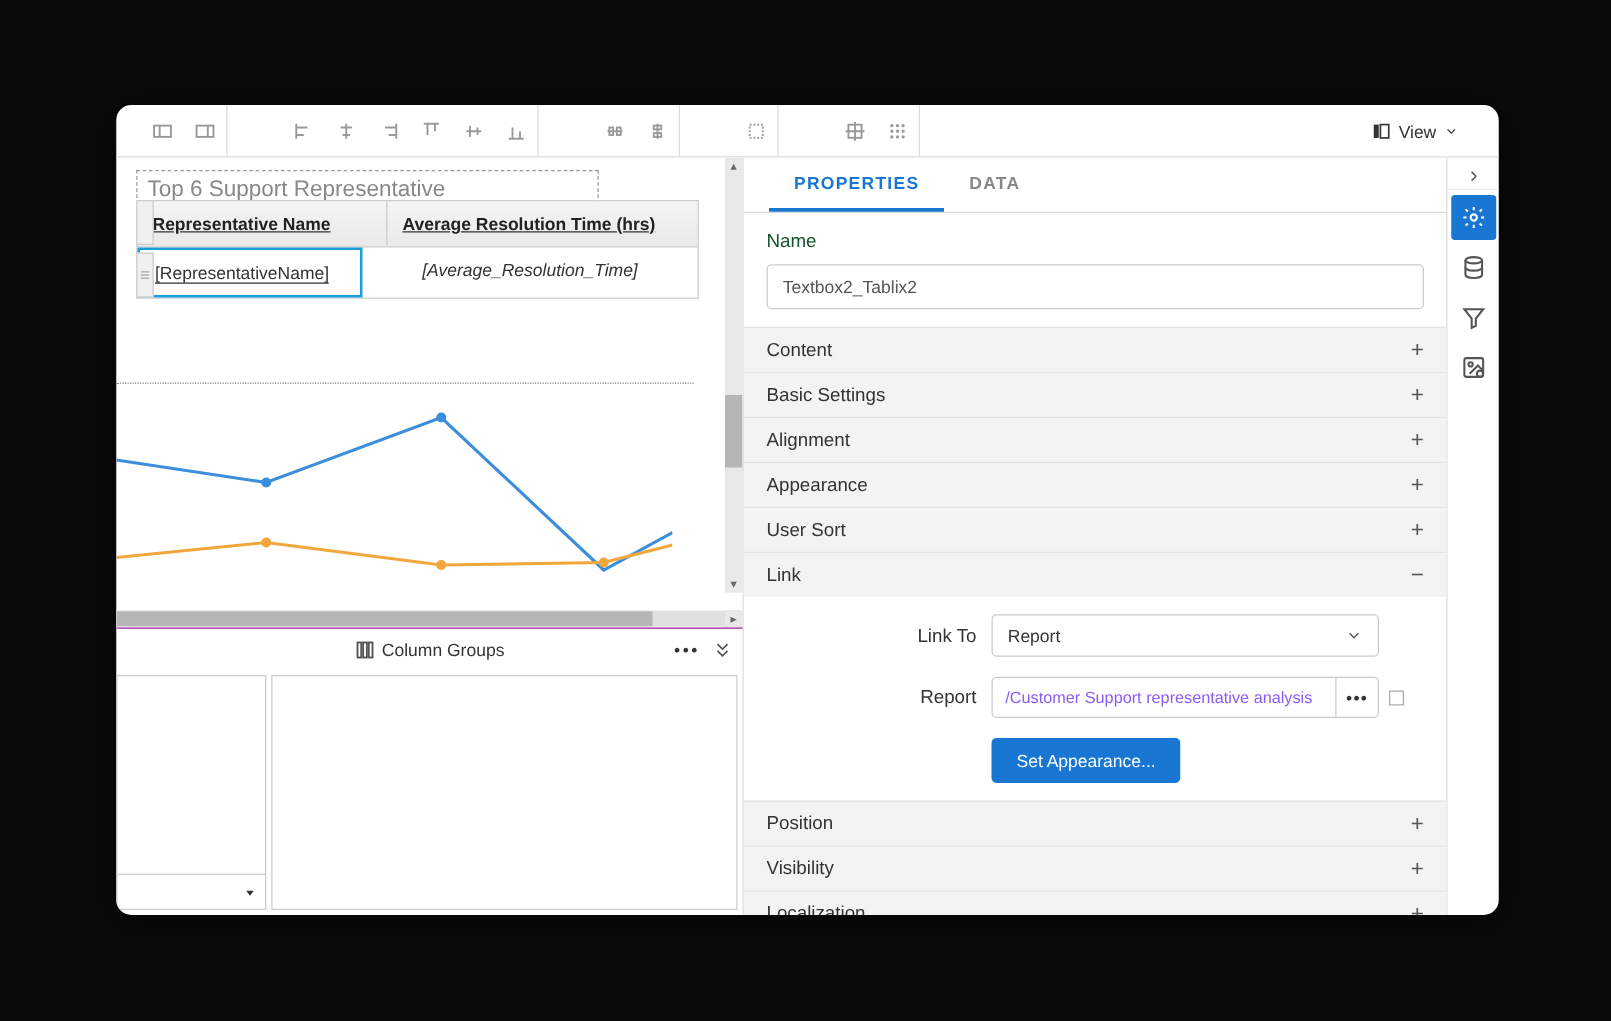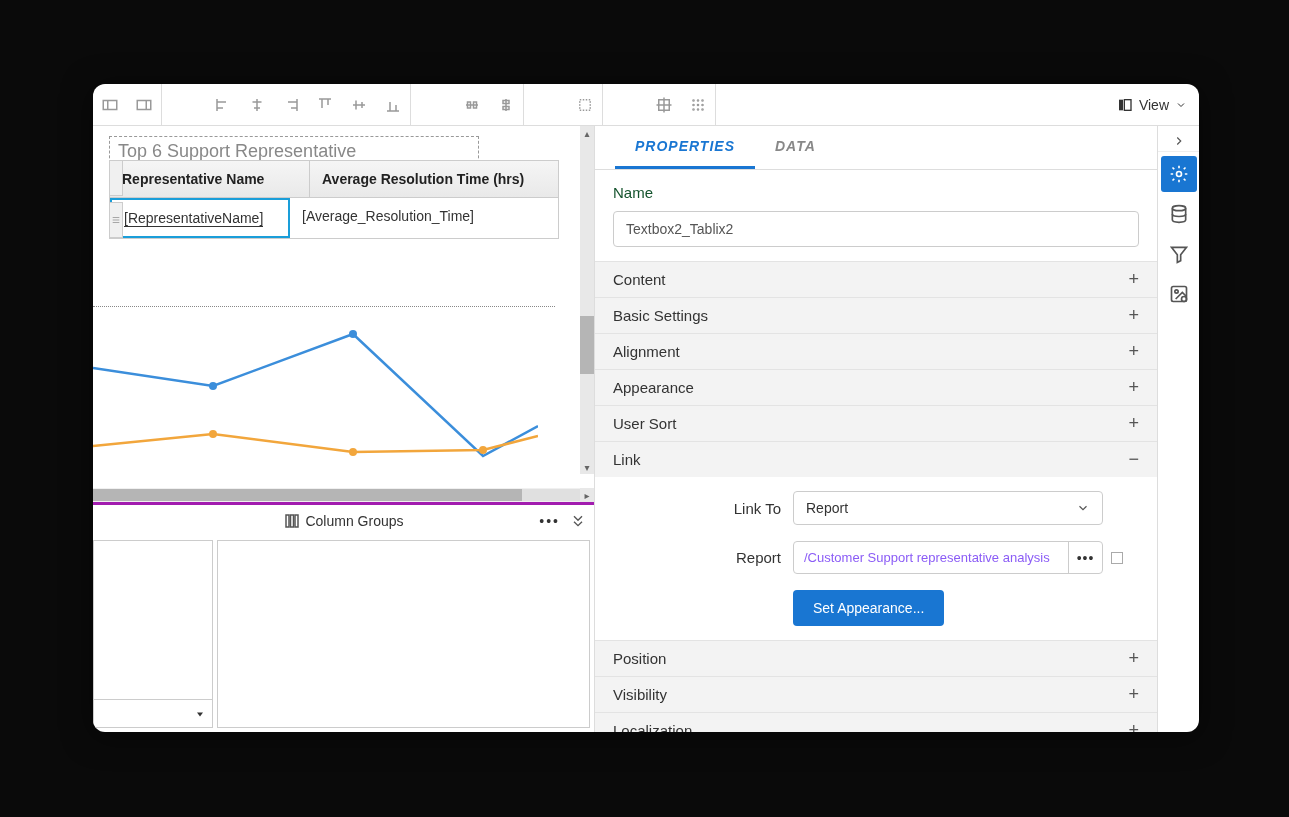--- a/index.html
+++ b/index.html
@@ -23,21 +23,21 @@
   box-shadow: 0 4px 30px rgba(0,0,0,0.5);
   display: flex;
   flex-direction: column;
   overflow: hidden;
 }
 .toolbar {
   display: flex;
   align-items: center;
   height: 42px;
   border-bottom: 1px solid #ddd;
-  padding: 0 0;
+  padding: 0 20px;
   gap: 44px;
 }
 .toolbar-group {
   display: flex;
   border-right: 1px solid #ddd;
   height: 100%;
   align-items: center;
 }
 .toolbar-btn {
   width: 34px;
@@ -92,38 +92,39 @@
 .tablix {
   position: absolute;
   left: 16px;
   top: 34px;
   width: 450px;
 }
 .tablix-header {
   display: flex;
   background: linear-gradient(#f5f5f5,#e9e9e9);
   border: 1px solid #ccc;
+  text-decoration: underline;
 }
 .tablix-header-cell {
   padding: 10px 12px;
   font-weight: 600;
   border-right: 1px solid #ccc;
   color: #222;
 }
 .tablix-header-cell:last-child { border-right: none; }
 .tablix-row {
   display: flex;
   border: 1px solid #ccc;
   border-top: none;
 }
 .tablix-cell {
   padding: 10px 12px;
   border-right: 1px solid #ccc;
 }
-.tablix-cell:last-child { border-right: none; text-align: left; }
+.tablix-cell:last-child { border-right: none; text-align: center; font-style: italic; }
 .tablix-cell.selected {
   border: 2px solid #1a9ed9;
 }
 .tablix-cell.selected span { border-bottom: 1px solid #333; }
 .row-handle {
   position: absolute;
   left: 0;
   width: 14px;
   height: 36px;
   background: #f0f0f0;
@@ -202,21 +203,21 @@
   height: 18%;
   width: 100%;
   background: #b5b5b5;
 }
 .groups-bar {
   height: 34px;
   display: flex;
   align-items: center;
   justify-content: center;
   gap: 4px;
-  border-top: 3px solid #a21caf;
+  border-top: 1px solid #a21caf;
   position: relative;
 }
 .groups-bar .actions {
   position: absolute;
   right: 8px;
   display: flex;
   gap: 10px;
 }
 .groups-panels {
   height: 196px;
@@ -248,21 +249,20 @@
 .properties-panel {
   flex: 1;
   display: flex;
   flex-direction: column;
   overflow-y: auto;
 }
 .tabs {
   display: flex;
   border-bottom: 1px solid #ddd;
   padding: 0 20px;
-  font-style: italic;
 }
 .tab {
   padding: 12px 20px;
   font-weight: 600;
   letter-spacing: 1px;
   color: #888;
   cursor: pointer;
   border-bottom: 3px solid transparent;
 }
 .tab.active {

